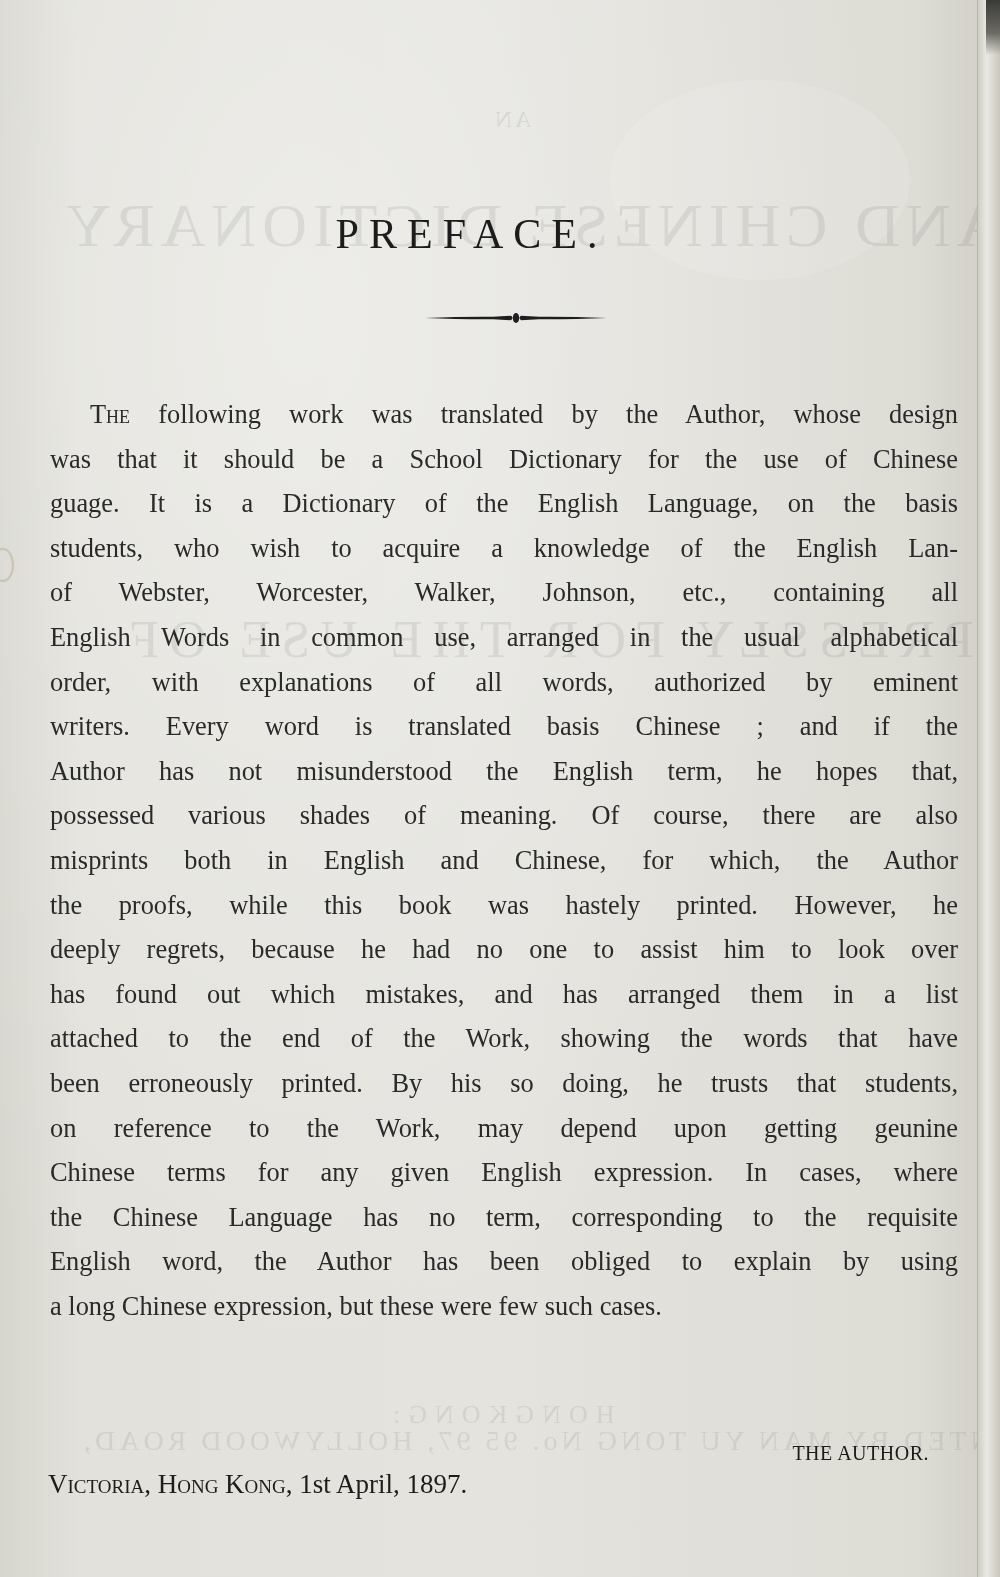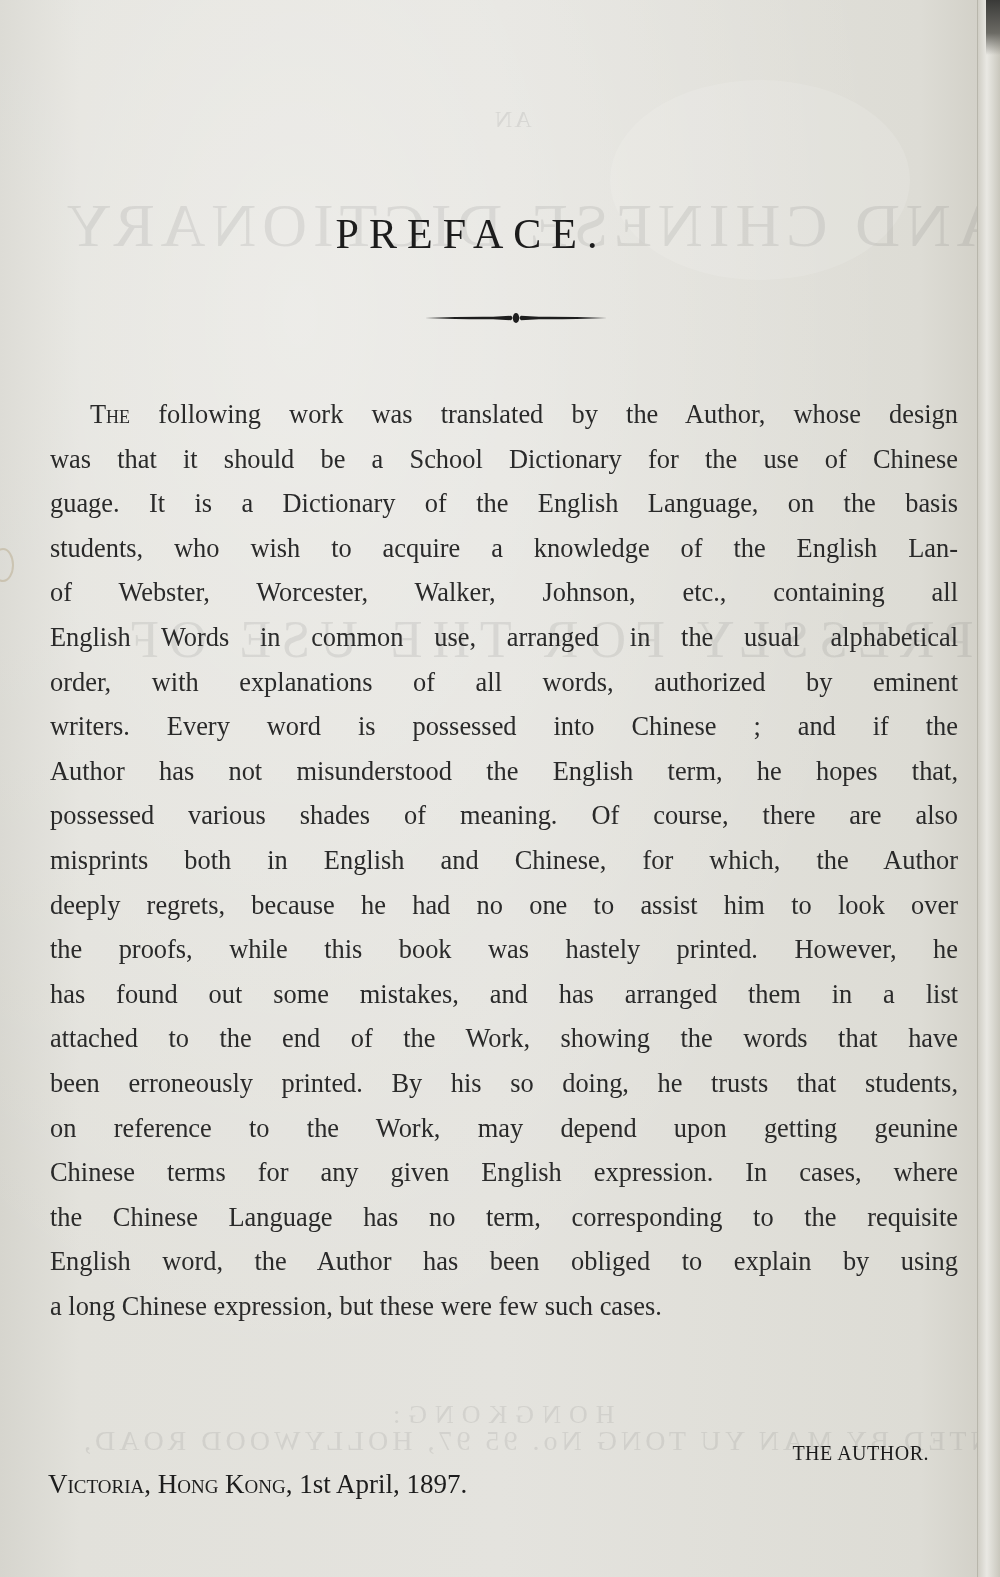--- a/index.html
+++ b/index.html
@@ -138,27 +138,27 @@
   </svg>
 
   <div class="body-text">
     <span class="line indent"><span class="smallcaps">The</span> <span>following work was translated by the Author, whose design</span></span>
     <span class="line">was that it should be a School Dictionary for the use of Chinese</span>
     <span class="line">guage. It is a Dictionary of the English Language, on the basis</span>
     <span class="line">students, who wish to acquire a knowledge of the English Lan-</span>
     <span class="line">of Webster, Worcester, Walker, Johnson, etc., containing all</span>
     <span class="line">English Words in common use, arranged in the usual alphabetical</span>
     <span class="line">order, with explanations of all words, authorized by eminent</span>
-    <span class="line">writers. Every word is possessed into Chinese ; and if the</span>
+    <span class="line">writers. Every word is translated basis Chinese ; and if the</span>
     <span class="line">Author has not misunderstood the English term, he hopes that,</span>
     <span class="line">possessed various shades of meaning. Of course, there are also</span>
     <span class="line">misprints both in English and Chinese, for which, the Author</span>
+    <span class="line">the proofs, while this book was hastely printed. However, he</span>
     <span class="line">deeply regrets, because he had no one to assist him to look over</span>
-    <span class="line">the proofs, while this book was hastely printed. However, he</span>
-    <span class="line">has found out some mistakes, and has arranged them in a list</span>
+    <span class="line">has found out which mistakes, and has arranged them in a list</span>
     <span class="line">attached to the end of the Work, showing the words that have</span>
     <span class="line">been erroneously printed. By his so doing, he trusts that students,</span>
     <span class="line">on reference to the Work, may depend upon getting geunine</span>
     <span class="line">Chinese terms for any given English expression. In cases, where</span>
     <span class="line">the Chinese Language has no term, corresponding to the requisite</span>
     <span class="line">English word, the Author has been obliged to explain by using</span>
     <span class="line last">a long Chinese expression, but these were few such cases.</span>
   </div>
 
   <div class="signature">THE AUTHOR.</div>

